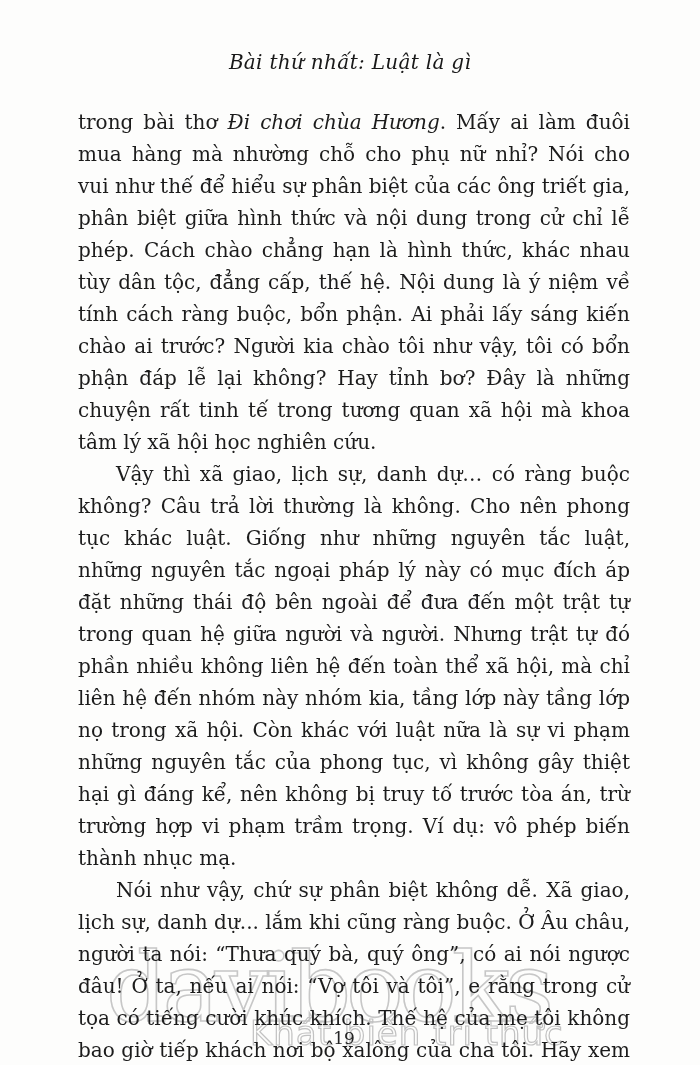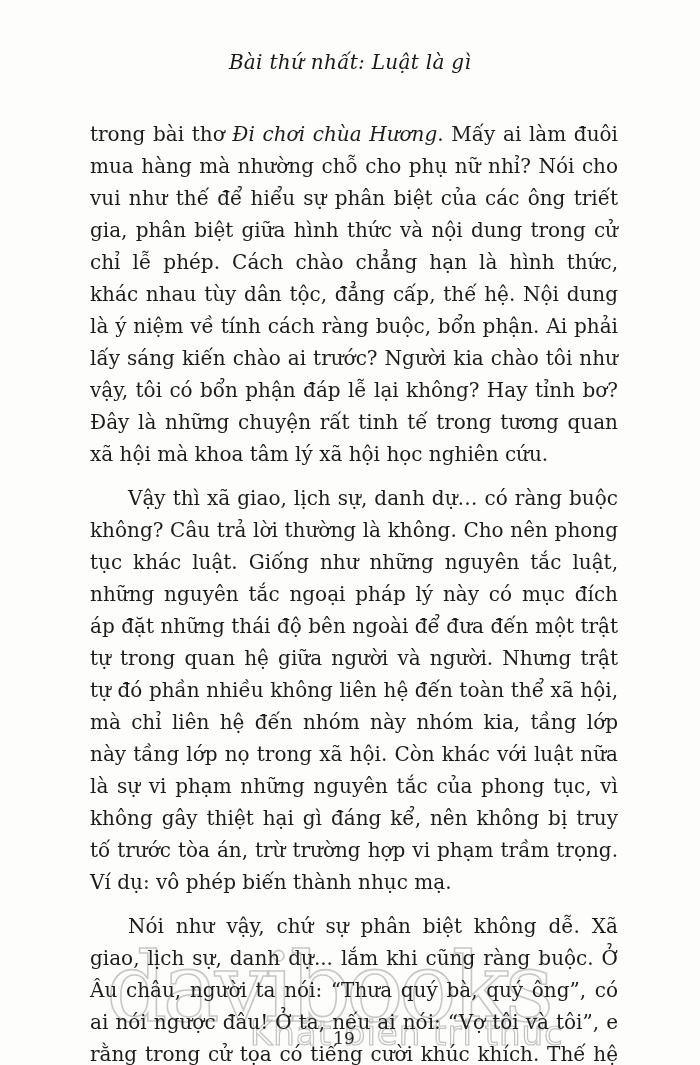--- a/index.html
+++ b/index.html
@@ -32,21 +32,21 @@
     position: absolute;
     top: 106px;
     left: 78px;
     width: 552px;
     font-size: 20px;
     line-height: 32px;
     text-align: justify;
     z-index: 3;
   }
   .para {
-    margin: 12px;
+    margin: 0;
     padding: 0;
   }
   .para.indent {
     text-indent: 38px;
   }
   .italic {
     font-style: italic;
   }
   .page-number {
     position: absolute;

